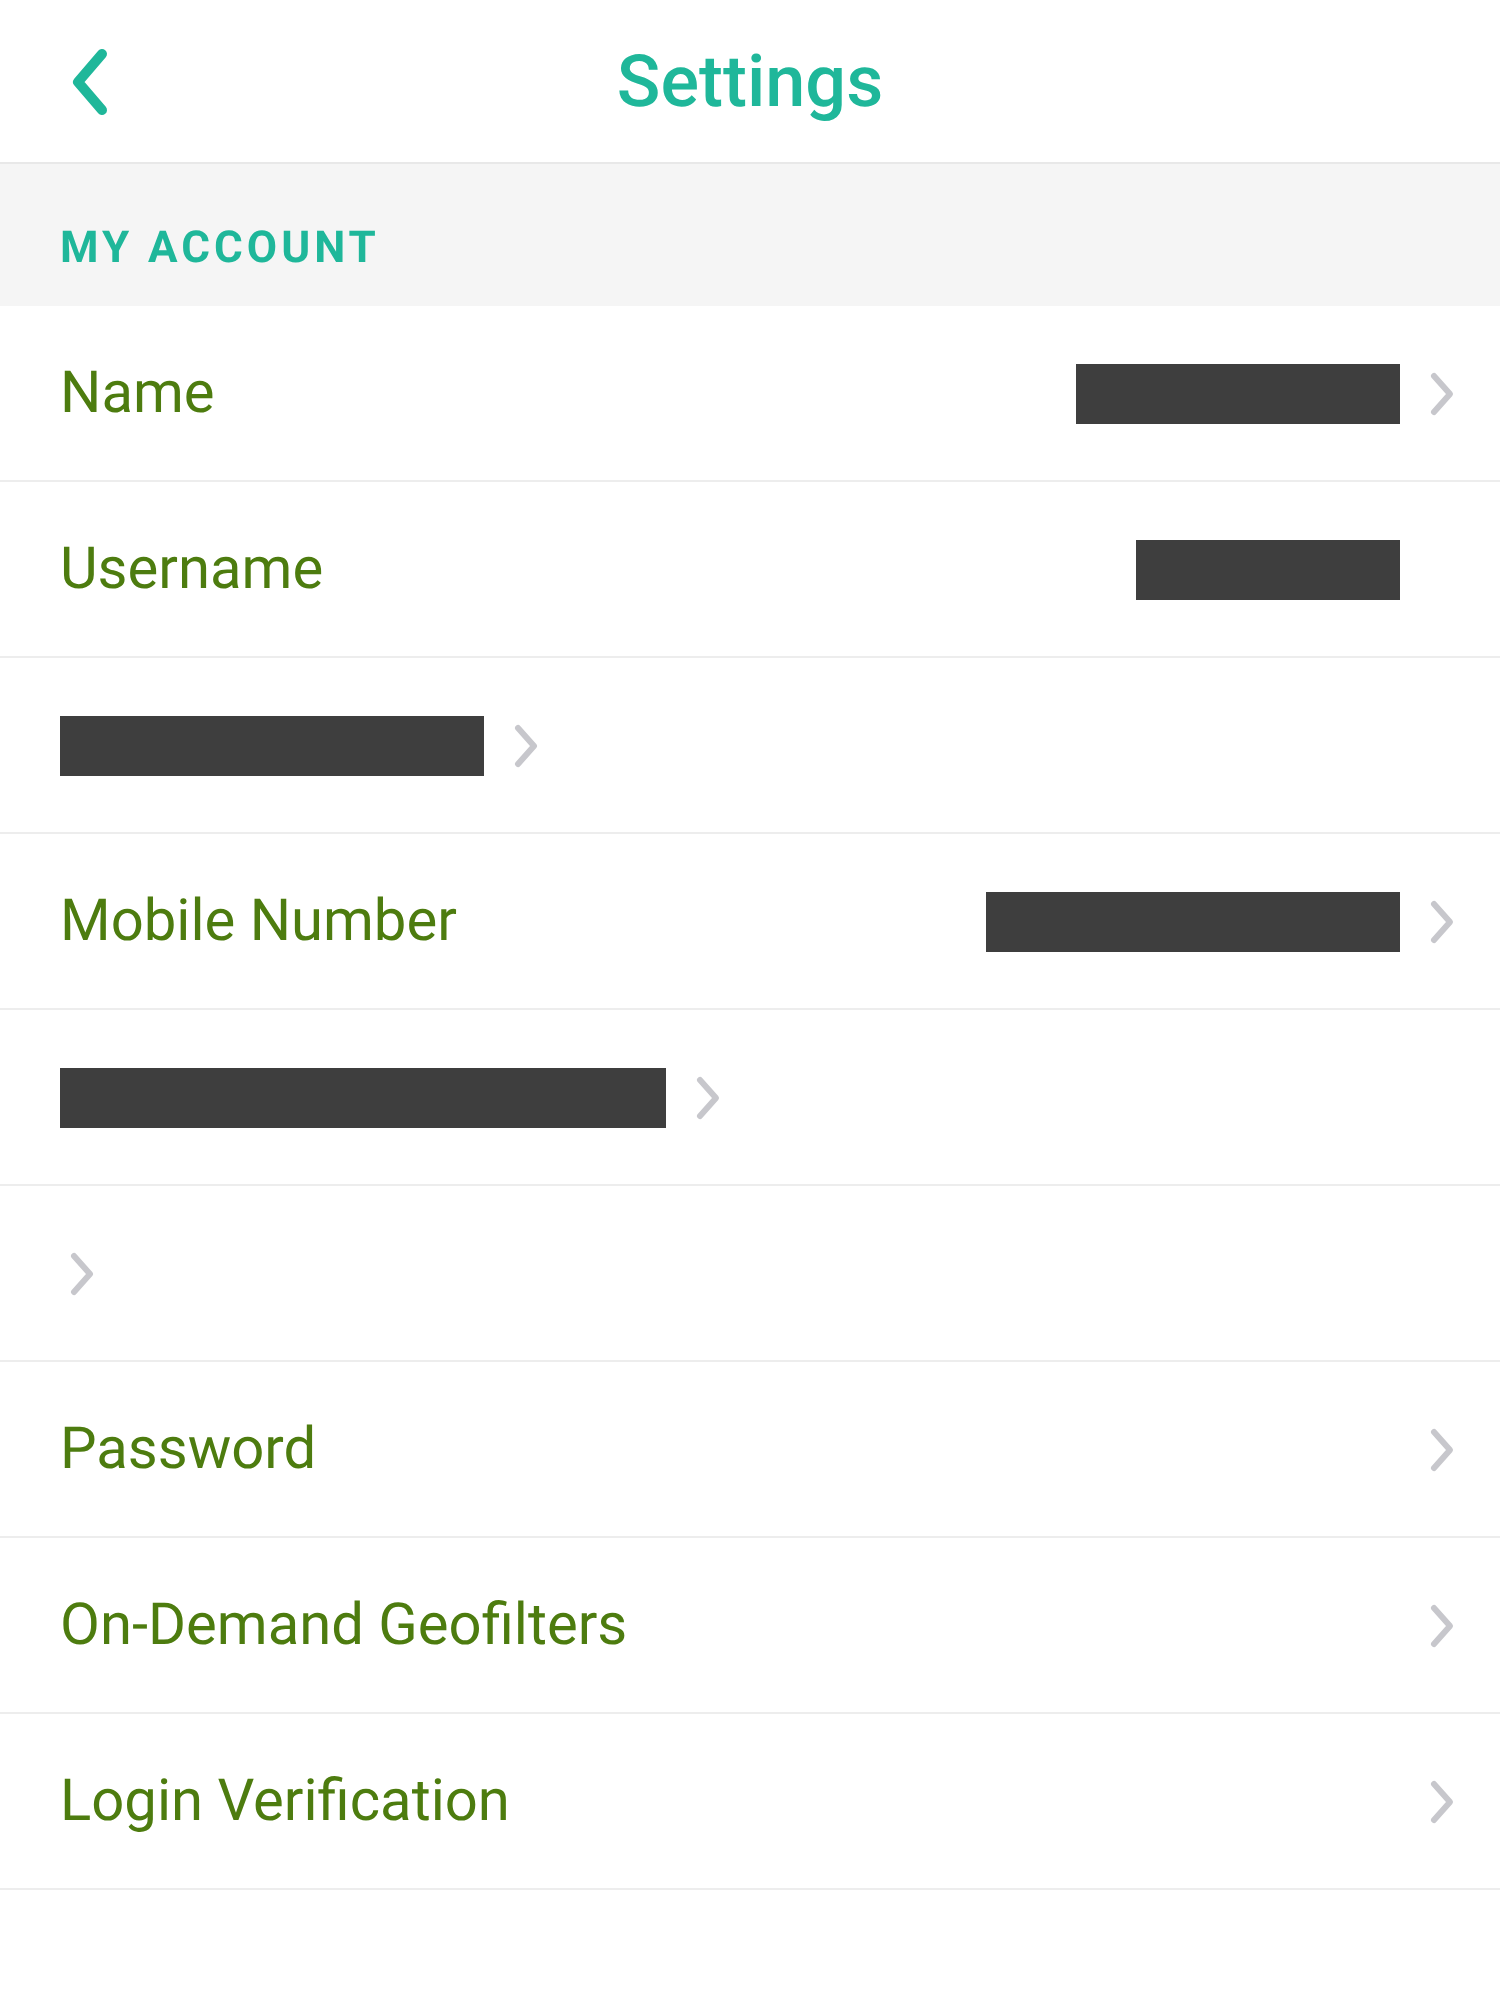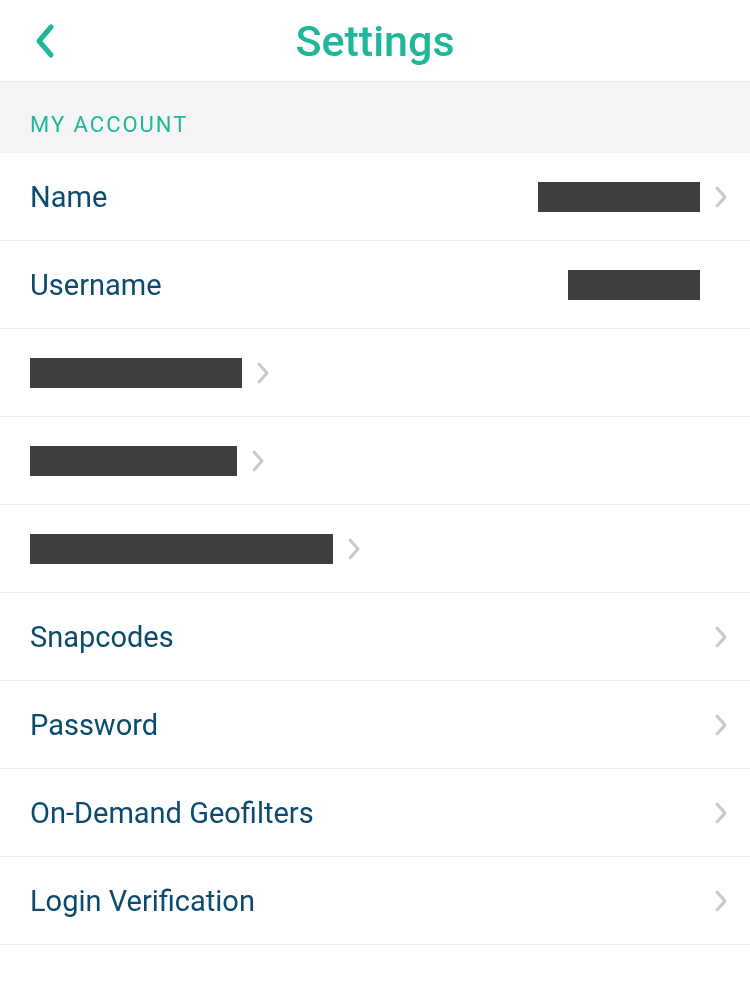--- a/index.html
+++ b/index.html
@@ -35,43 +35,43 @@
       cursor: pointer;
     }
     .back-btn svg {
       width: 22px;
       height: 36px;
     }
     .title {
       flex: 1;
       text-align: center;
       color: #1fb79a;
-      font-size: 43px;
+      font-size: 36px;
       font-weight: 500;
     }
     .section-header {
       background: #f5f5f5;
       padding: 30px 30px 16px 30px;
       color: #1fb79a;
       font-size: 22px;
-      font-weight: 400;
+      font-weight: 700;
       letter-spacing: 2px;
     }
     .row {
       display: flex;
       align-items: center;
       height: 88px;
       padding: 0 18px 0 30px;
       border-bottom: 1px solid #ededed;
       background: #fff;
       cursor: pointer;
     }
     .row-label {
       font-size: 29px;
-      color: #0c4a6e;
+      color: #4d7c0f;
       font-weight: 400;
       flex: 1;
     }
     .row-value {
       background: #3e3e3e;
       height: 30px;
       margin-right: 10px;
     }
     .chevron {
       width: 22px;
@@ -124,37 +124,37 @@
     </div>
     <div class="row">
       <div class="row-value" style="width: 212px;"></div>
       <div class="chevron">
         <svg viewBox="0 0 14 24">
           <polyline points="3,3 11,12 3,21" fill="none" stroke="#c7c7cc" stroke-width="3" stroke-linecap="round" stroke-linejoin="round"></polyline>
         </svg>
       </div>
     </div>
     <div class="row">
+      <div class="row-label">Mobile Number</div>
       <div class="row-value" style="width: 207px;"></div>
       <div class="chevron">
         <svg viewBox="0 0 14 24">
           <polyline points="3,3 11,12 3,21" fill="none" stroke="#c7c7cc" stroke-width="3" stroke-linecap="round" stroke-linejoin="round"></polyline>
         </svg>
       </div>
     </div>
     <div class="row">
       <div class="row-value" style="width: 303px;"></div>
       <div class="chevron">
         <svg viewBox="0 0 14 24">
           <polyline points="3,3 11,12 3,21" fill="none" stroke="#c7c7cc" stroke-width="3" stroke-linecap="round" stroke-linejoin="round"></polyline>
         </svg>
       </div>
     </div>
     <div class="row">
-      <div class="row-label">Snapcodes</div>
       <div class="chevron">
         <svg viewBox="0 0 14 24">
           <polyline points="3,3 11,12 3,21" fill="none" stroke="#c7c7cc" stroke-width="3" stroke-linecap="round" stroke-linejoin="round"></polyline>
         </svg>
       </div>
     </div>
     <div class="row">
       <div class="row-label">Password</div>
       <div class="chevron">
         <svg viewBox="0 0 14 24">

